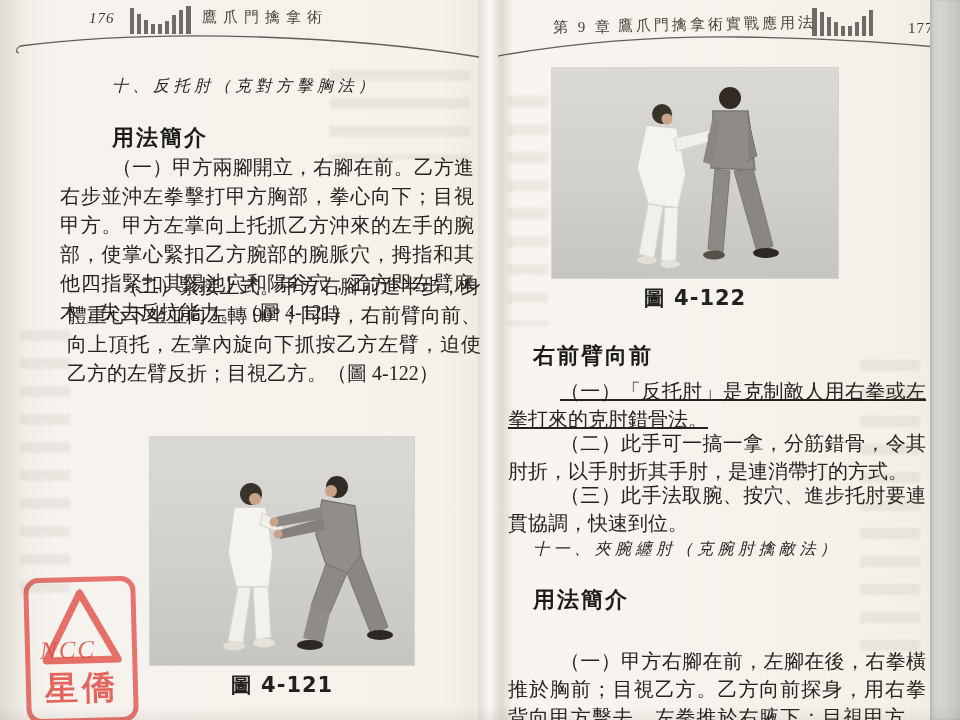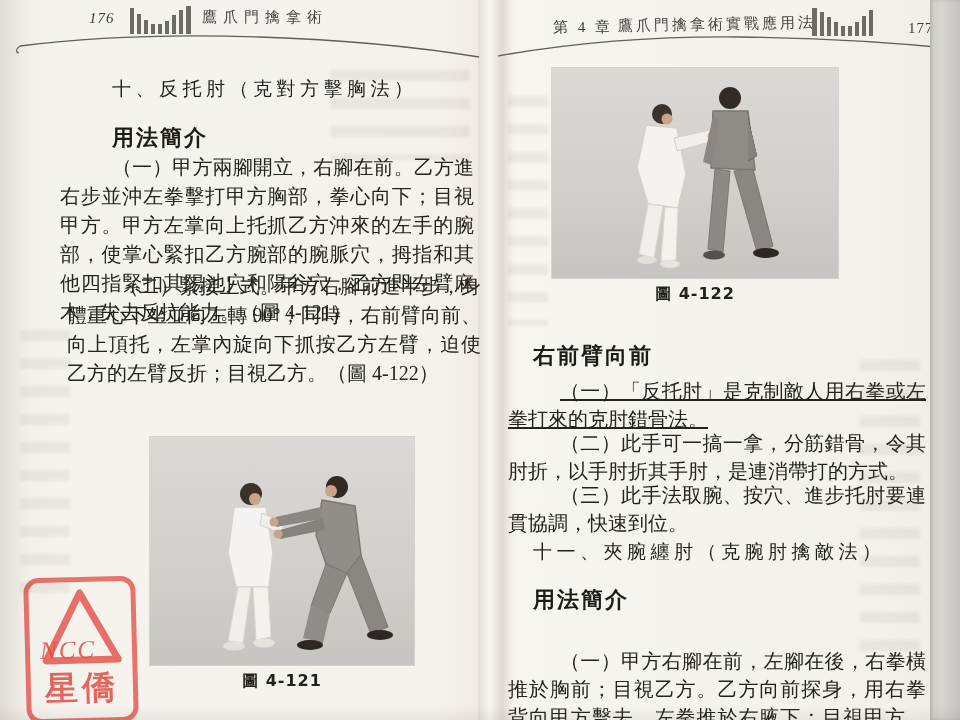--- a/index.html
+++ b/index.html
@@ -16,25 +16,25 @@
         background:linear-gradient(90deg,rgba(80,70,60,0.10),rgba(80,70,60,0.0));}
   .bottom-shadow{position:absolute;left:0;top:706px;width:960px;height:14px;
         background:linear-gradient(180deg,rgba(80,70,60,0.0),rgba(80,70,60,0.08));}
   
   .rule-svg{position:absolute;left:0;top:0;width:960px;height:80px;pointer-events:none;}
   .hdr{position:absolute;font-size:15px;color:#3d3a35;white-space:nowrap;}
   .hdr-num{font-family:"Liberation Serif",serif;letter-spacing:1px;}
   .hdr-title{letter-spacing:6px;color:#4a453e;}
   .bars{position:absolute;}
   
-  .sec-title{position:absolute;font-size:19px;letter-spacing:4.5px;color:#211e1a;white-space:nowrap;}
+  .sec-title{position:absolute;font-size:16px;letter-spacing:4.5px;color:#211e1a;white-space:nowrap;font-style:italic;}
   .sub-title{position:absolute;font-size:22px;font-family:"DejaVu Sans","Liberation Sans",sans-serif;font-weight:bold;color:#1d1b18;letter-spacing:2px;white-space:nowrap;}
   .para{position:absolute;font-size:20px;line-height:29px;text-align:justify;color:#26231f;text-indent:2.6em;}
   .photo{position:absolute;overflow:hidden;background:linear-gradient(180deg,#dbd9d6 0%,#d2d0cd 55%,#c7c5c2 100%);box-shadow:0 0 0 1px rgba(120,115,108,0.25);}
-  .caption{position:absolute;text-align:center;font-size:16px;font-family:"DejaVu Sans","Liberation Sans",sans-serif;font-weight:bold;color:#23211e;letter-spacing:1px;}
+  .caption{position:absolute;text-align:center;font-size:21px;font-family:"DejaVu Sans","Liberation Sans",sans-serif;font-weight:bold;color:#23211e;letter-spacing:1px;}
   
   .ghost{position:absolute;pointer-events:none;opacity:0.16;filter:blur(1.6px);
         background:repeating-linear-gradient(180deg,rgba(110,100,90,0.55) 0 11px,rgba(110,100,90,0) 11px 28px);}
   
   .stamp{position:absolute;left:25px;top:577px;width:102px;height:136px;transform:rotate(-1.5deg);
         border:5px solid rgba(235,85,78,0.78);border-radius:15px;mix-blend-mode:multiply;}
   .stamp-ncc{position:absolute;left:10px;top:54px;font-family:"Liberation Serif",serif;font-style:italic;
         font-size:25px;letter-spacing:2px;color:rgba(233,80,73,0.85);}
   .stamp-cjk{position:absolute;left:0;top:84px;width:102px;text-align:center;
         font-family:"DejaVu Sans","Liberation Sans",sans-serif;font-weight:bold;font-size:33px;letter-spacing:4px;color:rgba(233,80,73,0.85);}
@@ -100,21 +100,21 @@
         <ellipse cx="230" cy="198" rx="13" ry="5" fill="#2c2723"></ellipse>
       </svg>
     </div>
     <div class="caption" style="left:150px;top:671px;width:264px;">圖 4-121</div>
 
     <div class="ghost" style="left:330px;top:70px;width:140px;height:90px;"></div>
     <div class="ghost" style="left:20px;top:330px;width:50px;height:280px;"></div>
   </div>
 
   <div>
-    <div class="hdr hdr-num" style="left:553px;top:18px;letter-spacing:3px;">第 4 章</div>
+    <div class="hdr hdr-num" style="left:553px;top:18px;letter-spacing:3px;">第 9 章</div>
     <div class="hdr hdr-title" style="left:618px;top:15px;letter-spacing:3px;transform:rotate(-1deg);">鷹爪門擒拿術實戰應用法</div>
     <svg class="bars" style="left:812px;top:8px;" width="66" height="28" viewBox="0 0 66 28">
       <g fill="#6e6b66">
         <rect x="0" y="0" width="5" height="28"></rect>
           <rect x="8" y="4" width="4" height="24"></rect>
         <rect x="15" y="9" width="4" height="19"></rect>
           <rect x="22" y="14" width="4" height="14"></rect>
         <rect x="29" y="18" width="4" height="10"></rect>
           <rect x="36" y="18" width="4" height="10"></rect>
         <rect x="43" y="14" width="4" height="14"></rect>

